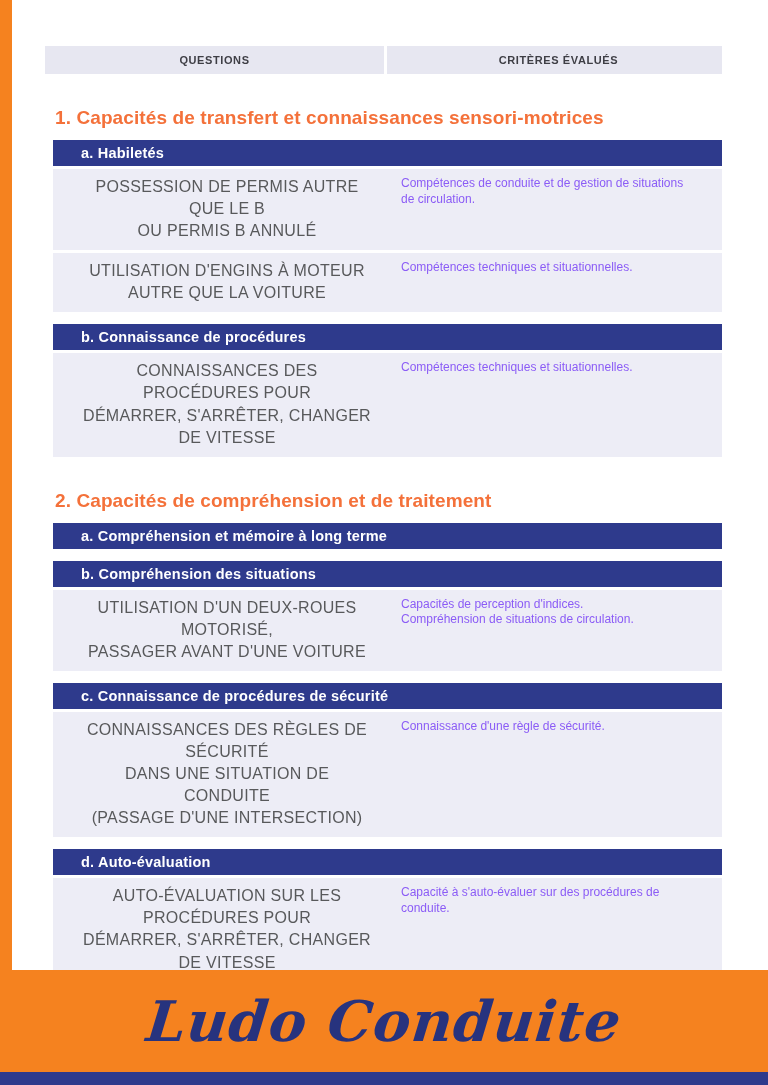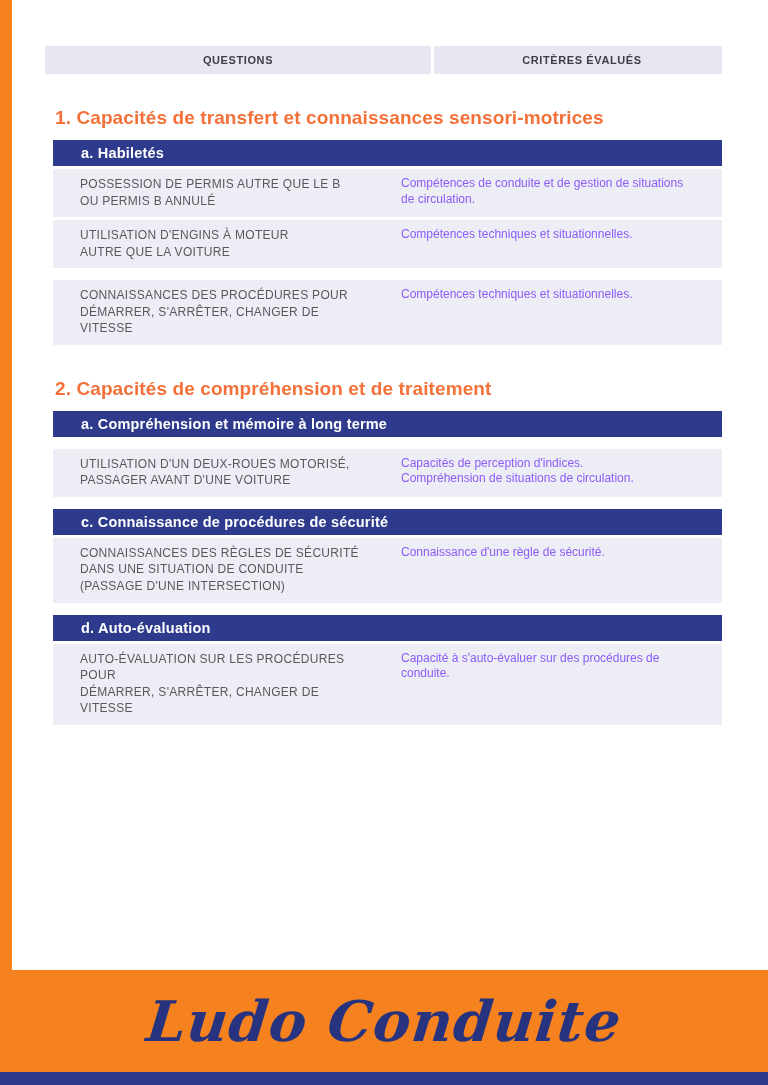--- a/index.html
+++ b/index.html
@@ -15,32 +15,32 @@
   body{font-family:"Liberation Sans","DejaVu Sans",sans-serif;background:#fff;}
   .page{position:relative;width:768px;height:1085px;background:#ffffff;overflow:hidden;}
 
   .left-strip{position:absolute;left:0;top:0;width:12px;height:100%;background:var(--orange);z-index:1;}
 
   .content{position:absolute;left:45px;top:46px;width:677px;z-index:2;}
 
   .table-header{display:flex;gap:3px;}
   .th{background:var(--header_bg);height:28px;display:flex;align-items:center;justify-content:center;
       font-size:11px;font-weight:600;letter-spacing:0.6px;color:#3E3E45;}
-  .th-q{width:386px;text-align:right;}
+  .th-q{width:339px;text-align:right;}
   .th-c{flex:1;padding-left:8px;}
 
   .section-title{color:var(--title_orange);font-size:19px;font-weight:800;
       margin:33px 0 11px 10px;letter-spacing:0.1px;}
 
   .group{margin-bottom:12px;margin-left:8px;}
   .group-heading{background:var(--navy);color:#ffffff;font-weight:700;font-size:14.5px;
       height:26px;line-height:26px;padding-left:28px;letter-spacing:0.2px;}
   .row{display:flex;background:var(--row_bg);margin-top:3px;padding:7px 0 8px 0;}
-  .q{width:339px;padding:0 18px 0 27px;font-size:12px;color:var(--text_gray);
-      white-space:pre-line;line-height:1.38;letter-spacing:0.3px;}
+  .q{width:339px;padding:0 18px 0 27px;font-size:16px;color:var(--text_gray);
+      white-space:pre-line;line-height:1.38;letter-spacing:0.3px;text-align:center;}
   .c{flex:1;padding:0 14px 0 9px;font-size:12px;color:#8b5cf6;
       white-space:pre-line;line-height:1.3;}
 
   .footer{position:absolute;left:0;bottom:13px;width:768px;height:102px;background:var(--orange);
       z-index:3;display:flex;align-items:center;justify-content:center;}
   .brand{font-family:"DejaVu Serif","Liberation Serif",serif;font-style:italic;font-weight:700;
       font-size:56px;color:#27337E;transform:skewX(-6deg);letter-spacing:1px;}
   .bottom-strip{position:absolute;left:0;bottom:0;width:768px;height:13px;background:var(--navy);z-index:3;}
 </style>
 </head>
@@ -67,34 +67,36 @@
 de circulation.</div>
       </div>
       <div class="row">
         <div class="q">UTILISATION D'ENGINS À MOTEUR
 AUTRE QUE LA VOITURE</div>
         <div class="c">Compétences techniques et situationnelles.</div>
       </div>
     </div>
 
     <div class="group">
+      <div class="group-heading">b. Connaissance de procédures</div>
       <div class="row">
         <div class="q">CONNAISSANCES DES PROCÉDURES POUR
 DÉMARRER, S'ARRÊTER, CHANGER DE VITESSE</div>
         <div class="c">Compétences techniques et situationnelles.</div>
       </div>
     </div>
 
     <div class="section-title">2. Capacités de compréhension et de traitement</div>
 
     <div class="group">
       <div class="group-heading">a. Compréhension et mémoire à long terme</div>
     </div>
 
     <div class="group">
+      <div class="group-heading">b. Compréhension des situations</div>
       <div class="row">
         <div class="q">UTILISATION D'UN DEUX-ROUES MOTORISÉ,
 PASSAGER AVANT D'UNE VOITURE</div>
         <div class="c">Capacités de perception d'indices.
 Compréhension de situations de circulation.</div>
       </div>
     </div>
 
     <div class="group">
       <div class="group-heading">c. Connaissance de procédures de sécurité</div>

